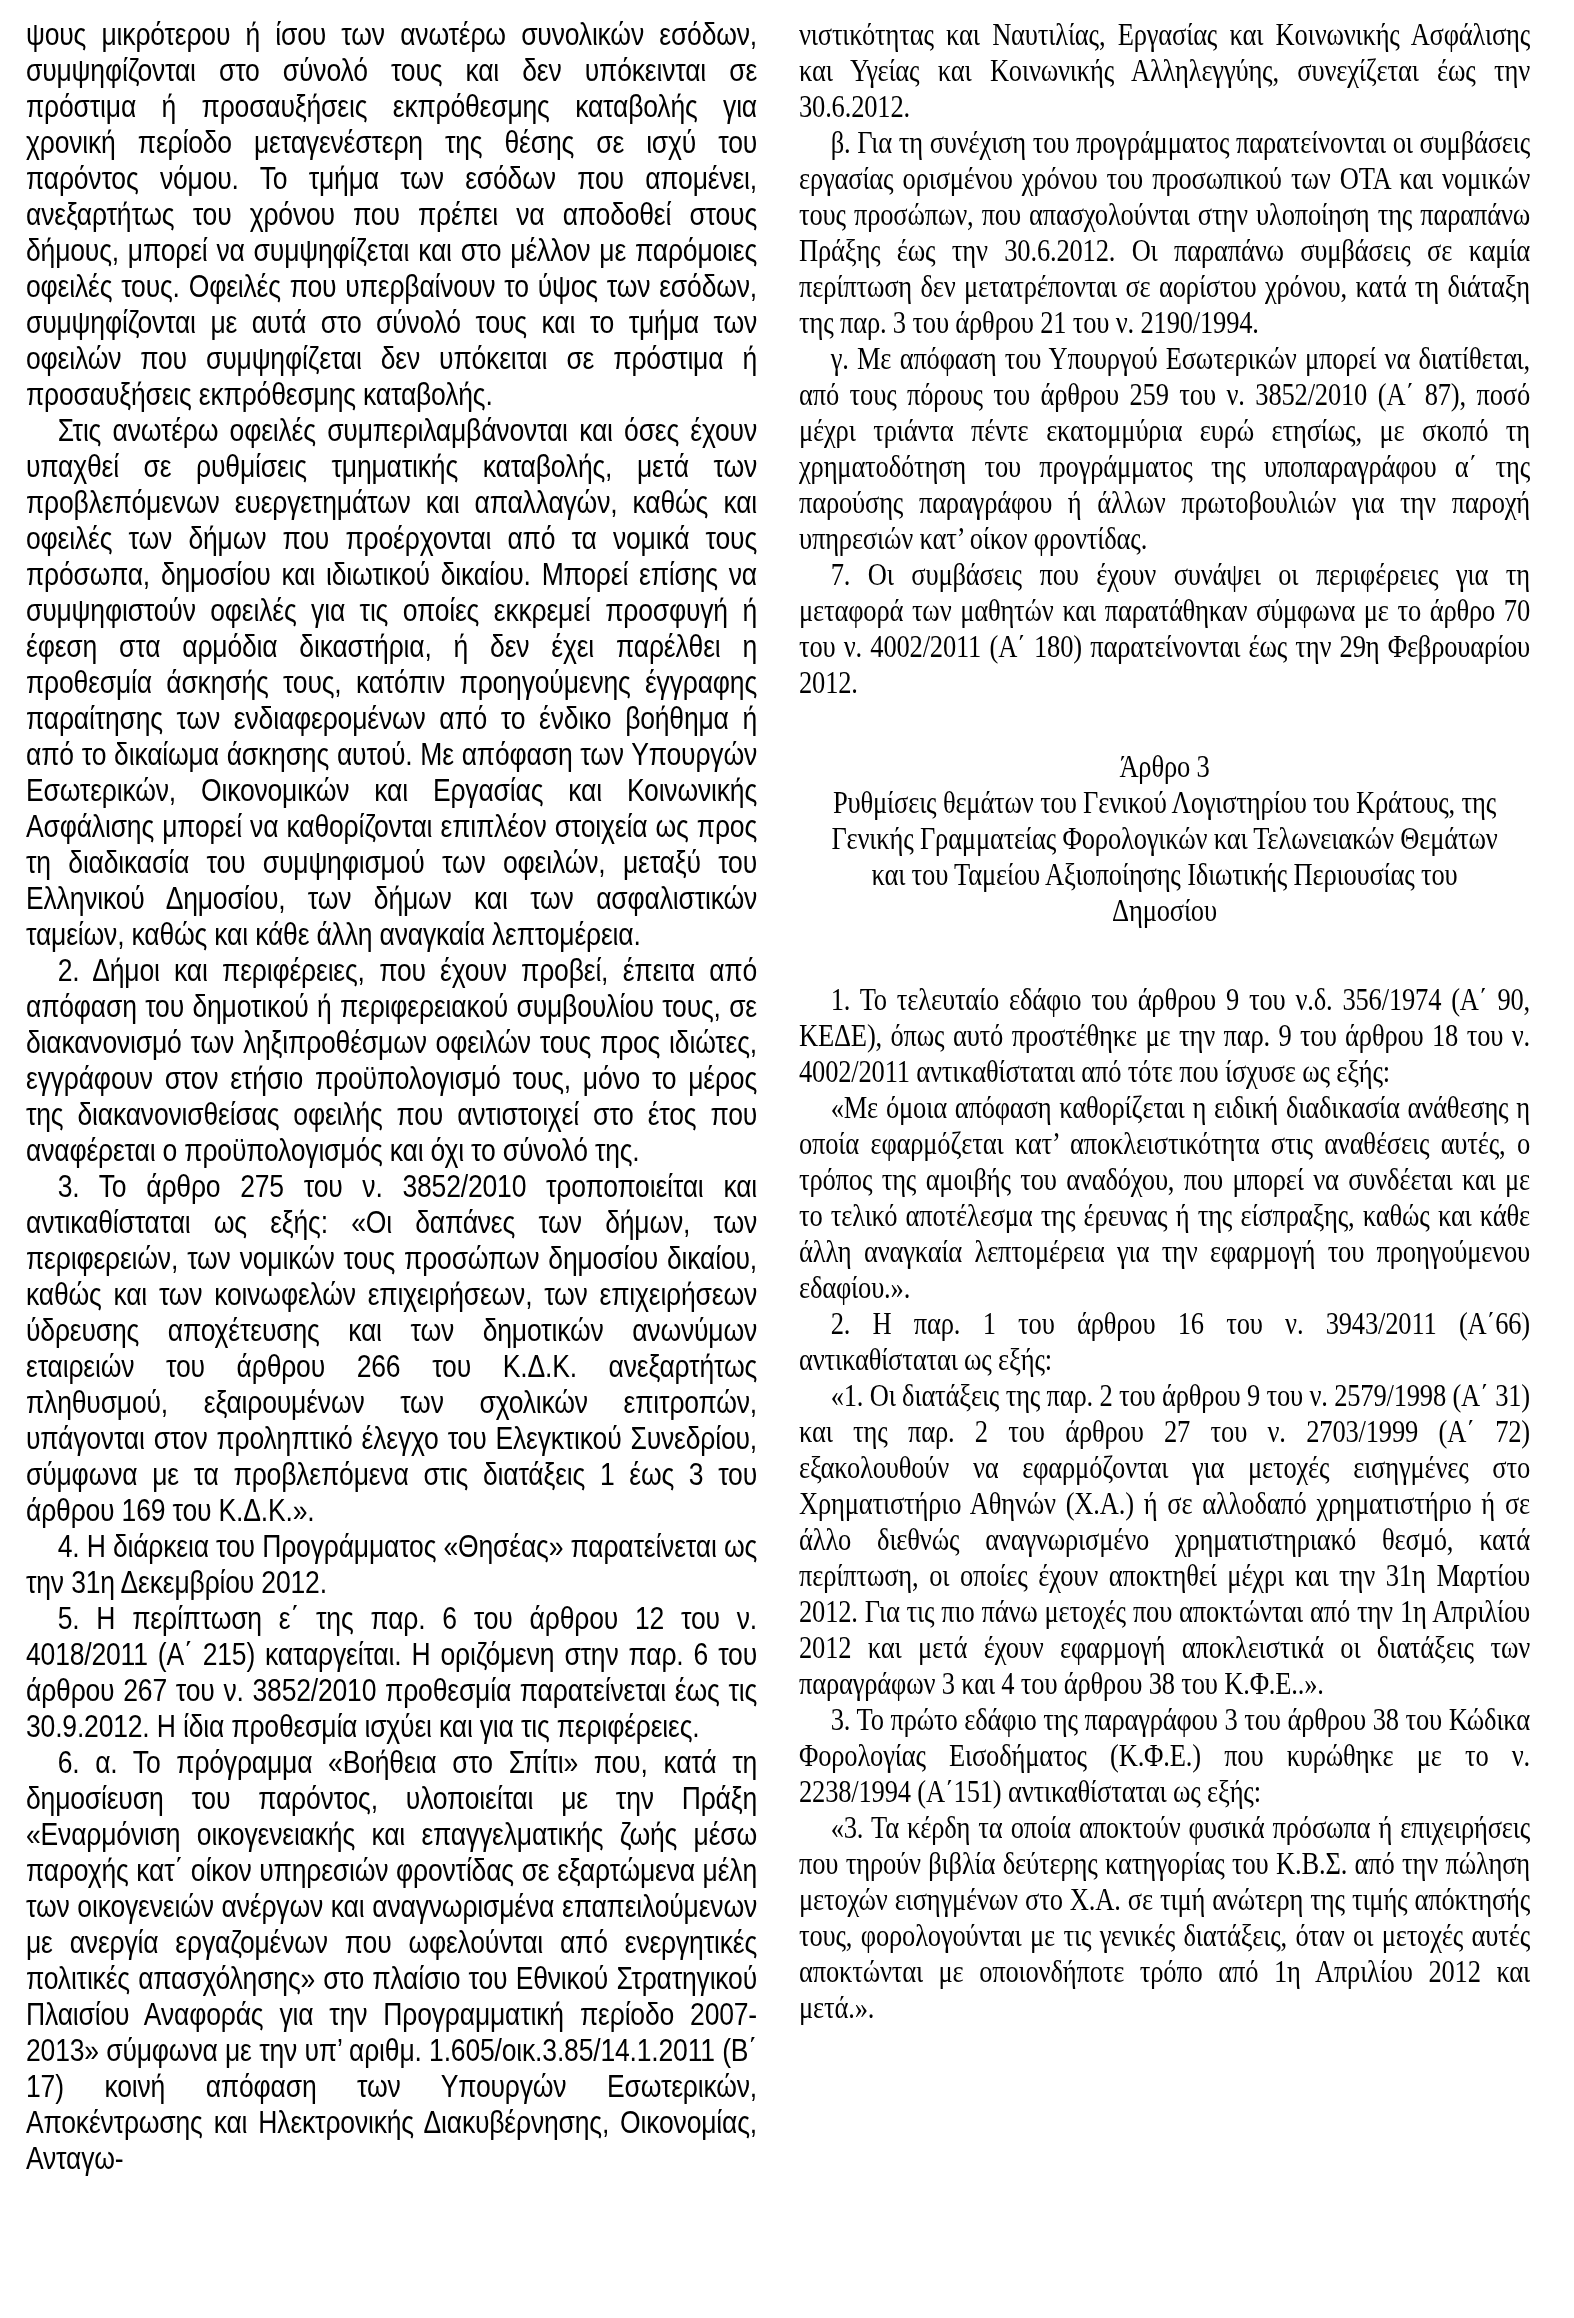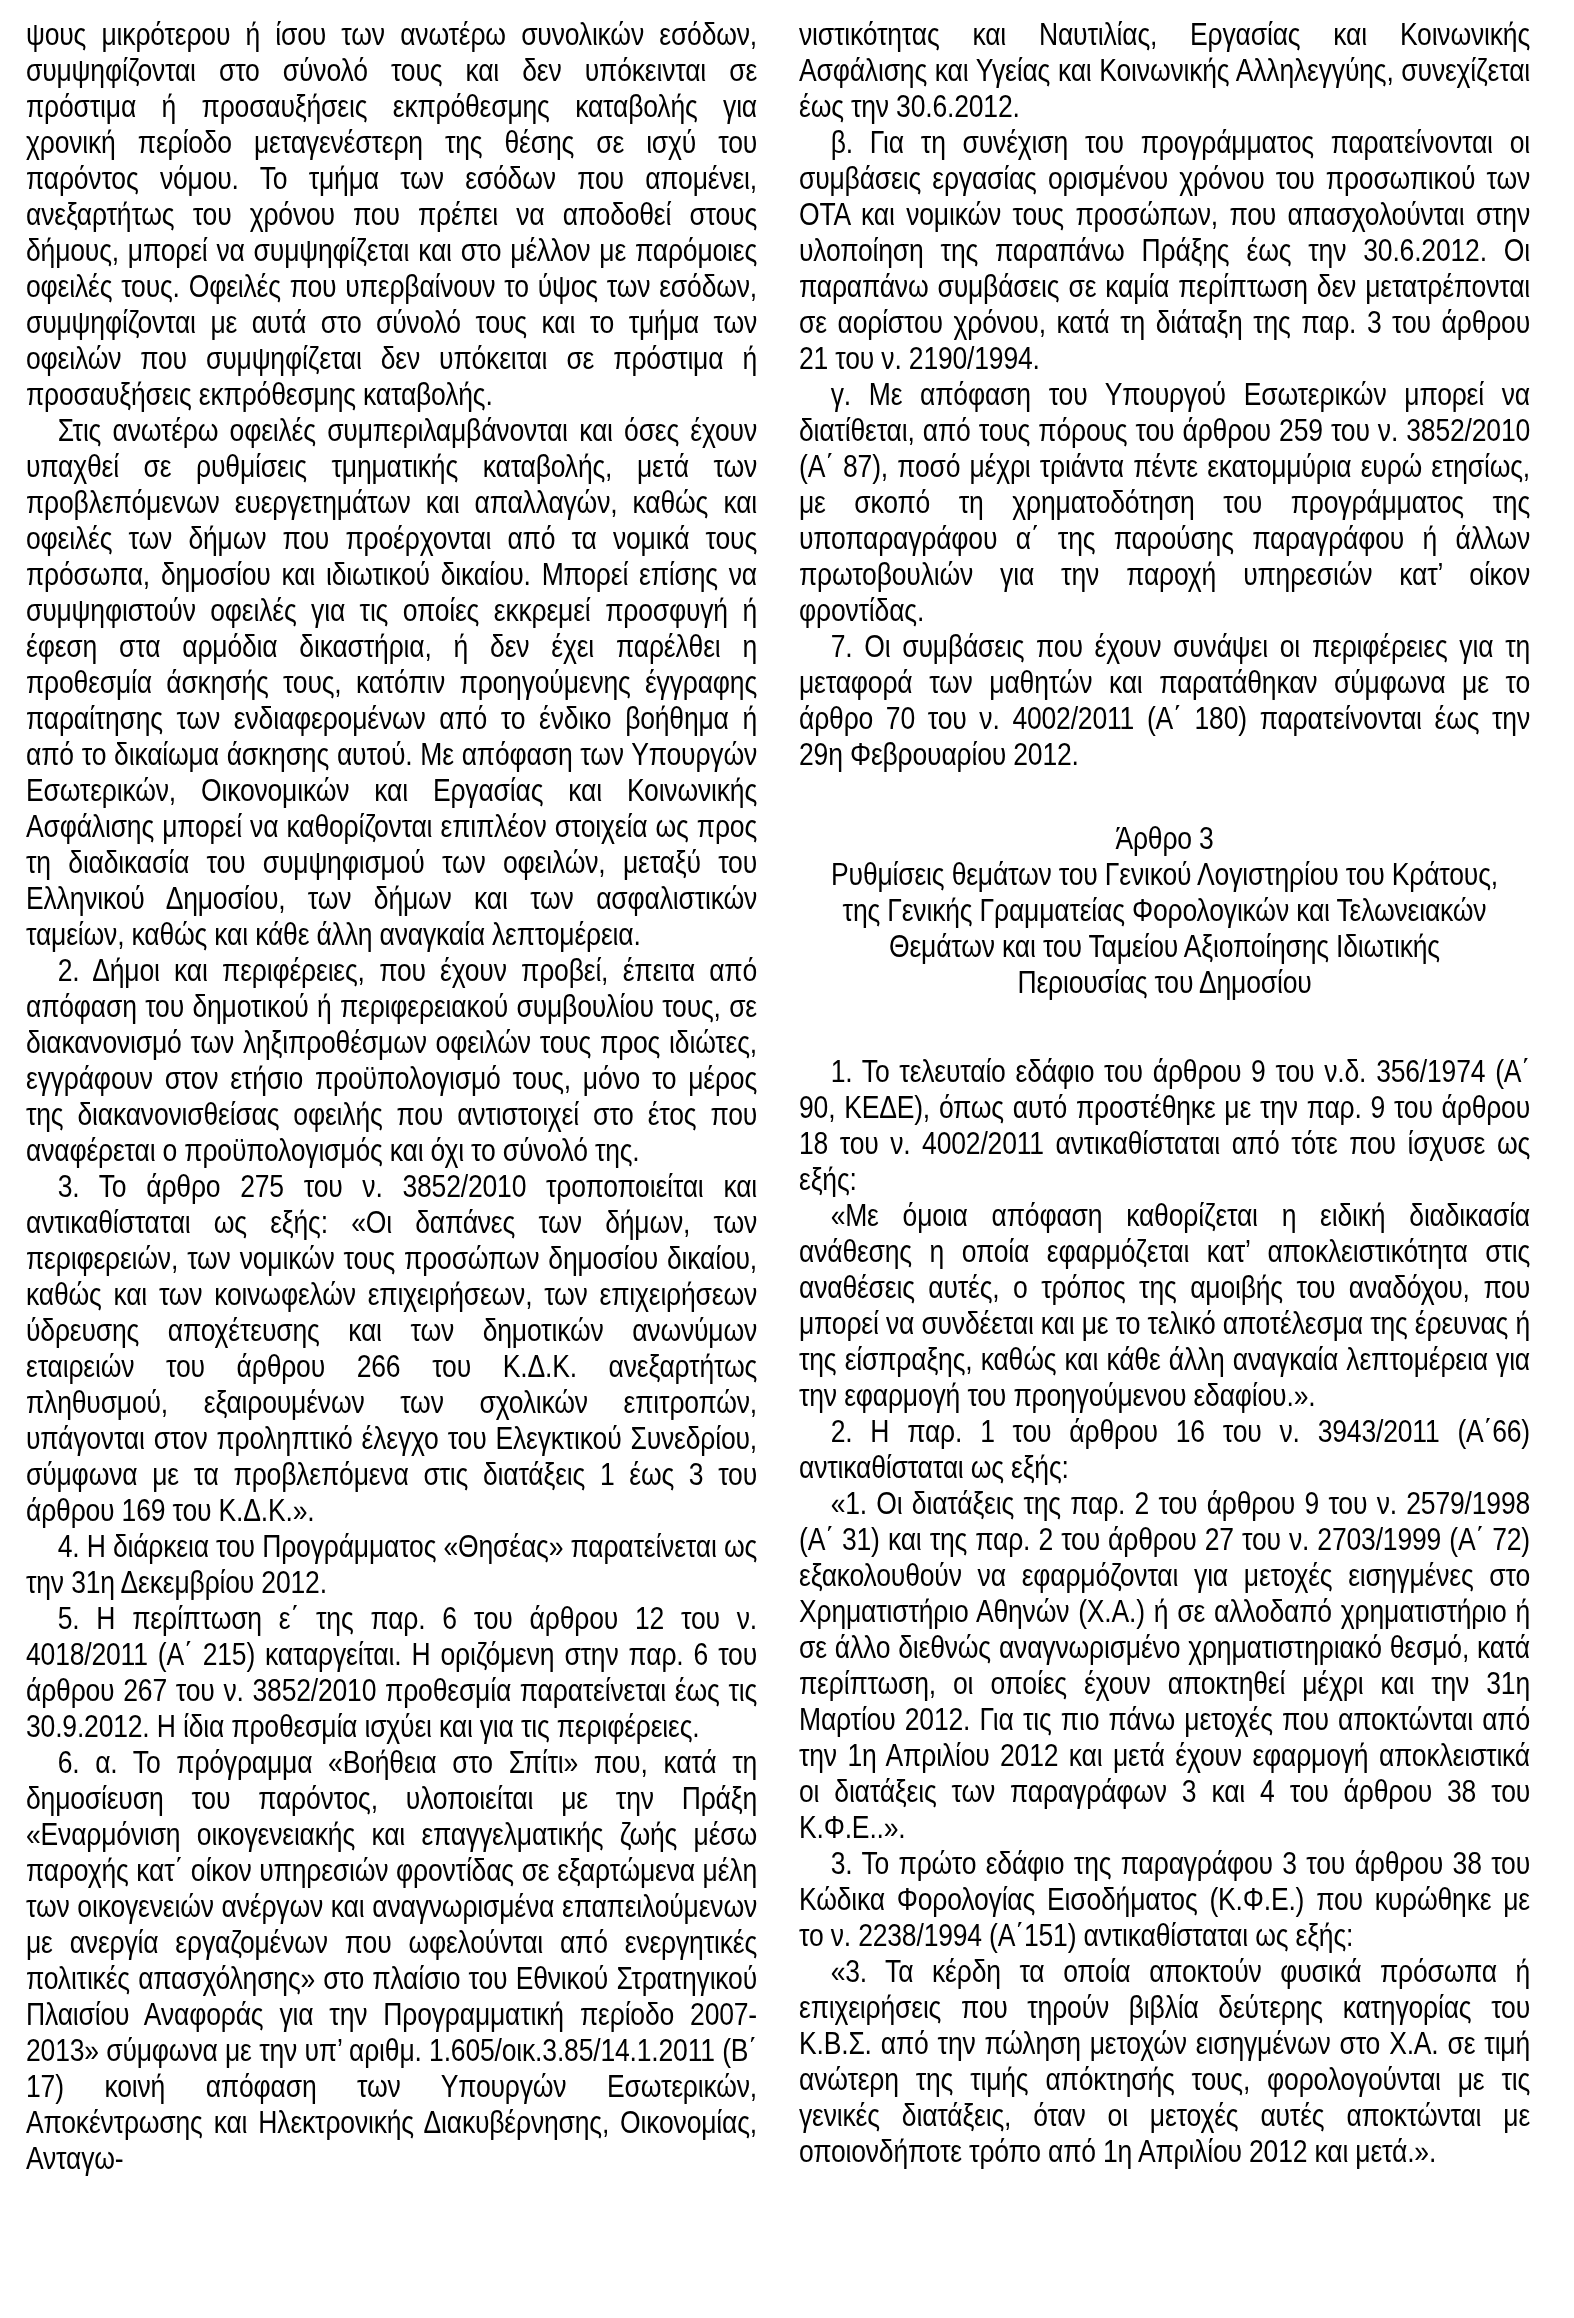--- a/index.html
+++ b/index.html
@@ -14,21 +14,21 @@
     background: #ffffff;
     color: #000000;
     font-family: "Liberation Sans", sans-serif;
     overflow: hidden;
   }
   .col {
     position: absolute;
     top: 17px;
   }
   .col-left  { left: 26px;   width: 731px; }
-  .col-right { left: 799px; width: 731px; }
+  .col-right { left: 799px; width: 731px; font-family: Liberation Serif, serif; }
   .col-inner {
     width: 855px;
     transform: scaleX(0.855);
     transform-origin: 0 0;
     font-size: 31px;
     line-height: 36px;
     letter-spacing: -0.2px;
     text-align: justify;
     hyphens: auto;
     -webkit-hyphens: auto;

